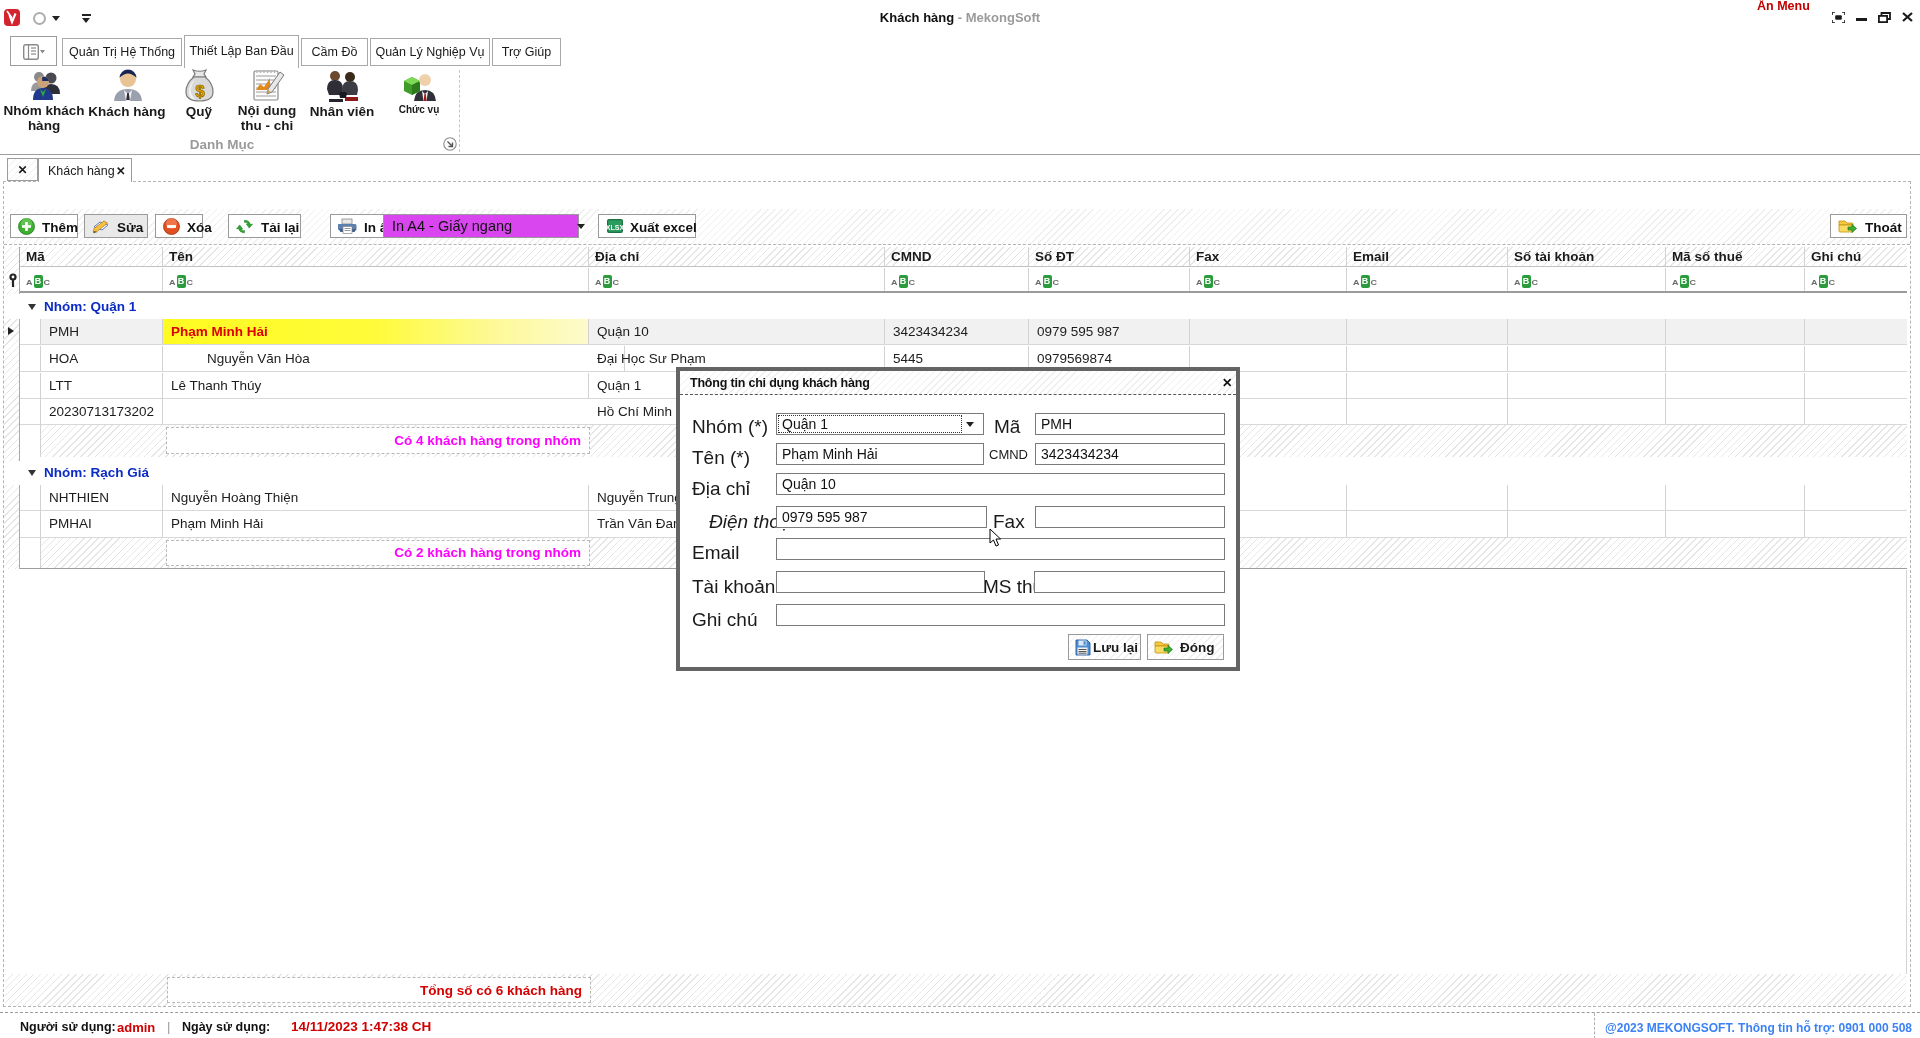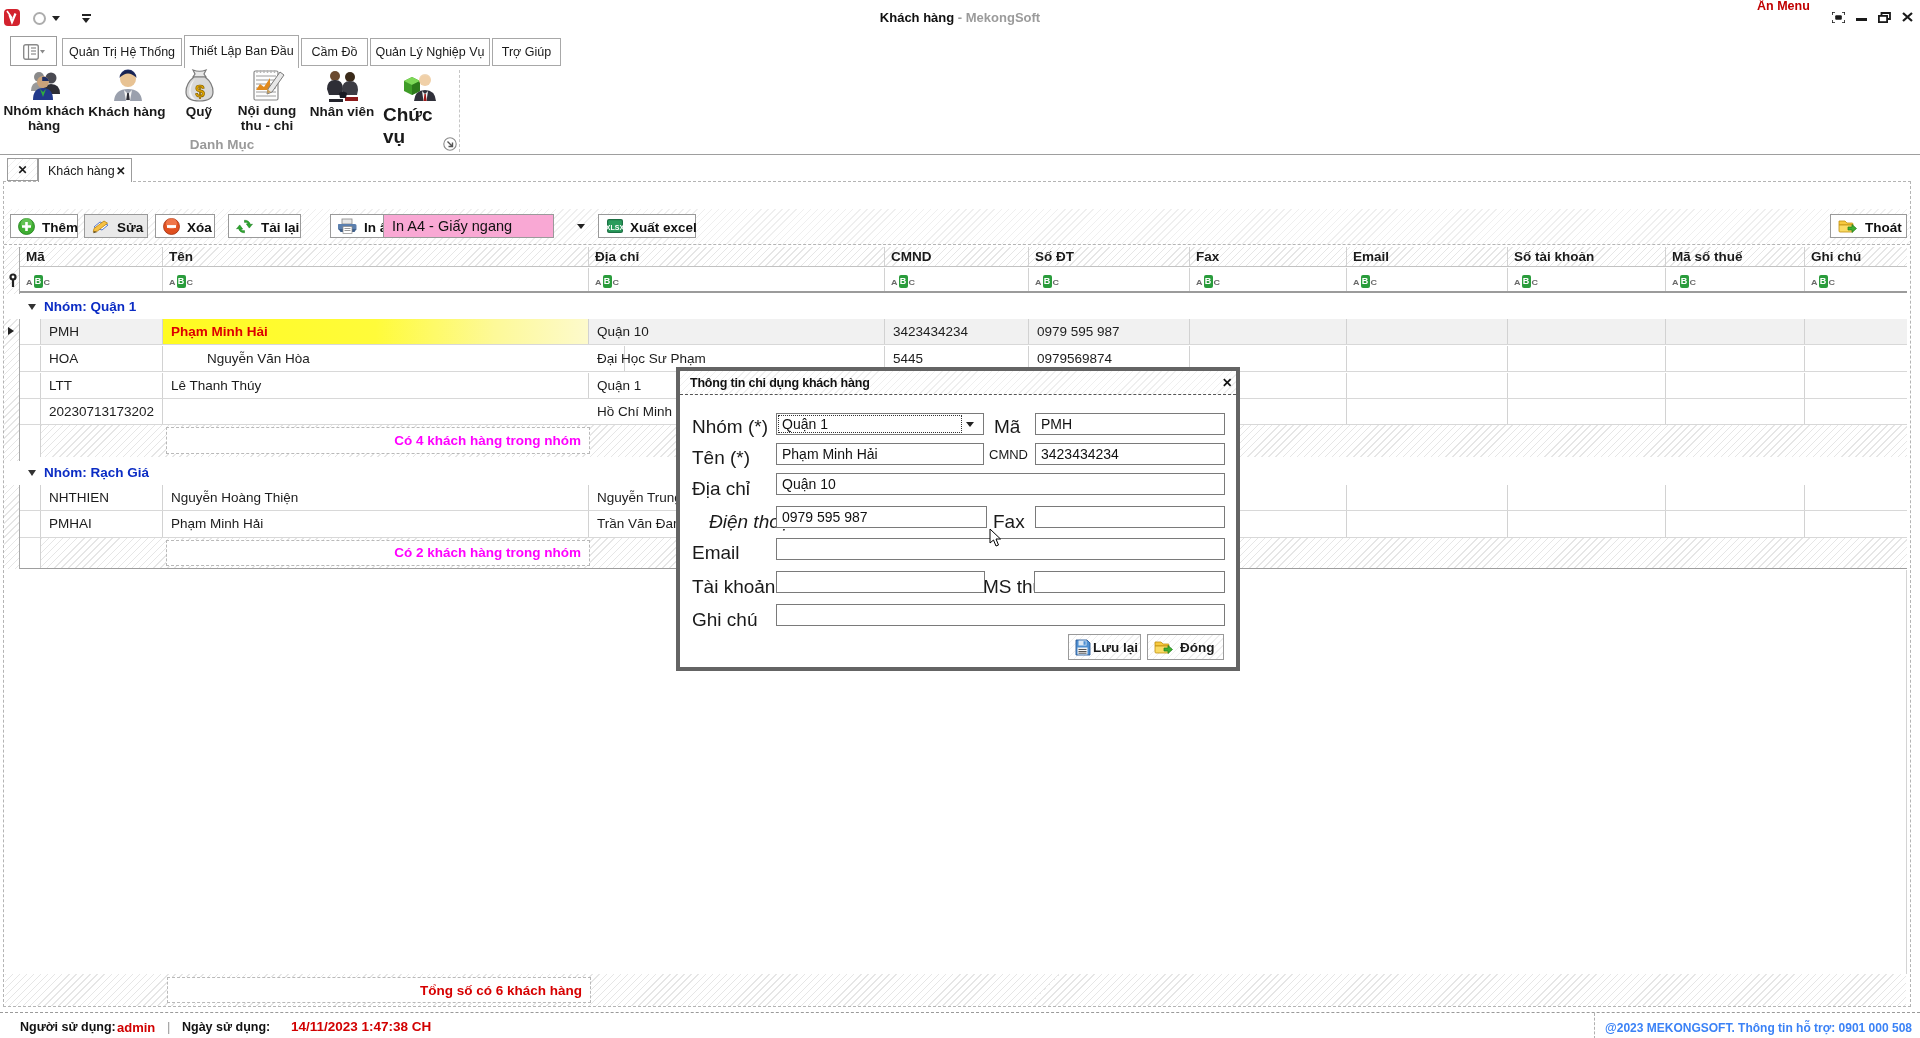--- a/index.html
+++ b/index.html
@@ -154,21 +154,21 @@
     <path d="M12 32 q1 -11 11 -11 q10 0 11 11 z" fill="#30303a"></path>
     <path d="M20 22 l3 3 l3 -3 l-1.5 10 h-3 z" fill="#f4f4f4"></path>
     <path d="M22.4 25 h1.4 l0.8 7 h-3 z" fill="#a01a1a"></path>
   </svg>
 
   <div class="a b" style="left:0px;top:37px;width:88px;text-align:center;font-size:13.5px;line-height:14.5px;">Nhóm khách<br>hàng</div>
   <div class="a b" style="left:83px;top:37px;width:88px;text-align:center;font-size:13.5px;">Khách hàng</div>
   <div class="a b" style="left:177px;top:37px;width:44px;text-align:center;font-size:13.5px;">Quỹ</div>
   <div class="a b" style="left:227px;top:37px;width:80px;text-align:center;font-size:13.5px;line-height:14.5px;">Nội dung<br>thu - chi</div>
   <div class="a b" style="left:302px;top:37px;width:80px;text-align:center;font-size:13.5px;">Nhân viên</div>
-  <div class="a b" style="left:383px;top:37px;width:72px;font-size:19px;">Chức vụ</div>
+  <div class="a b" style="left:383px;top:37px;width:72px;text-align:center;font-size:10px;">Chức vụ</div>
 
   <div class="a b" style="left:0px;top:70px;width:444px;text-align:center;font-size:13.5px;color:#9a9a9a;">Danh Mục</div>
   <svg class="a" style="left:443px;top:70px;" width="14" height="14" viewBox="0 0 14 14">
       <circle cx="7" cy="7" r="6.2" fill="#fff" stroke="#8a8a8a" stroke-width="1.1"></circle>
       <path d="M4.5 4.5 L9.5 9.5 M9.5 5.5 V9.5 H5.5" stroke="#555" stroke-width="1.4" fill="none"></path>
     </svg>
 
   <div class="a" style="left:459px;top:3px;width:0;height:82px;border-left:1px dashed #c6c6c6;"></div>
 </div>
 
@@ -193,21 +193,21 @@
     <span class="tl" style="left:31px;">Thêm</span>
   </div>
   <div class="tbtn hatch2" style="left:80px;width:64px;background:#e9e9e9;">
     <svg width="18" height="17" viewBox="0 0 18 17">
         <path d="M2 9 l6 -5 l8 3 l-6 5 z" fill="#fff" stroke="#5577cc" stroke-width="1"></path>
         <path d="M2 10.5 l10 -7.5 l3.5 2.2 l-10 7.8 l-4.2 1 z" fill="#f7c244" stroke="#c08a1a" stroke-width="0.9"></path>
         <path d="M1.8 13.2 l3.6 0.9 l-4.1 1.2 z" fill="#5a4a20"></path>
       </svg>
     <span class="tl" style="left:32px;">Sửa</span>
   </div>
-  <div class="tbtn" style="left:151px;width:60px;">
+  <div class="tbtn" style="left:151px;width:48px;">
     <svg width="17" height="17" viewBox="0 0 17 17">
         <circle cx="8.5" cy="8.5" r="8" fill="#e05020" stroke="#a03010" stroke-width="0.8"></circle>
         <circle cx="8.5" cy="5.5" r="5.5" fill="#ff9a70" opacity="0.5"></circle>
         <path d="M4 8.5 h9" stroke="#fff" stroke-width="2.8"></path>
       </svg>
     <span class="tl" style="left:31px;">Xóa</span>
   </div>
   <div class="tbtn" style="left:224px;width:73px;">
     <svg width="17" height="17" viewBox="0 0 17 17">
         <path d="M8.5 2.2 a6.3 6.3 0 0 1 6 4.4 l2 -0.5 l-3.2 4 l-3 -4.2 l2 -0.3 a4.2 4.2 0 0 0 -3.8 -1.2 z" fill="#2ca82c" stroke="#15701a" stroke-width="0.5"></path>
@@ -219,21 +219,21 @@
     <svg width="19" height="17" viewBox="0 0 19 17">
         <rect x="4" y="1" width="10" height="5" fill="#e8e8e8" stroke="#888" stroke-width="0.8"></rect>
         <path d="M1 6 h16 a1.5 1.5 0 0 1 1.5 1.5 v4 h-19 v-4 a1.5 1.5 0 0 1 1.5 -1.5 z" fill="#5b7fae"></path>
         <path d="M0.5 11 h18 l-2 3 h-14 z" fill="#3e5f8a"></path>
         <rect x="5" y="8.5" width="9" height="7" fill="#fff" stroke="#888" stroke-width="0.7"></rect>
         <line x1="6.5" y1="10.5" x2="12.5" y2="10.5" stroke="#999"></line>
         <line x1="6.5" y1="12.5" x2="12.5" y2="12.5" stroke="#999"></line>
       </svg>
     <span class="tl" style="left:33px;">In ấn</span>
   </div>
-  <div class="a" style="left:379px;top:32px;width:171px;height:24px;border:1px solid #9a9a9a;background:#f9a8d4;">
+  <div class="a" style="left:379px;top:32px;width:196px;height:24px;border:1px solid #9a9a9a;background:#d946ef;">
     <span class="a" style="left:8px;top:3px;font-size:14.5px;color:#111;">In A4 - Giấy ngang</span>
     <span class="a" style="left:193px;top:9px;width:0;height:0;border-left:4.5px solid transparent;border-right:4.5px solid transparent;border-top:5.5px solid #222;"></span>
   </div>
   <div class="tbtn" style="left:594px;width:98px;">
     <svg width="18" height="16" viewBox="0 0 18 16">
         <rect x="1" y="1" width="16" height="14" rx="2" fill="#1d7044"></rect>
         <rect x="2.2" y="2.2" width="13.6" height="11.6" rx="1" fill="#2a9c5c"></rect>
         <text x="9" y="11.5" text-anchor="middle" font-size="7" font-weight="bold" fill="#fff" font-family="Liberation Sans">XLSX</text>
       </svg>
     <span class="tl" style="left:31px;">Xuất excel</span>

